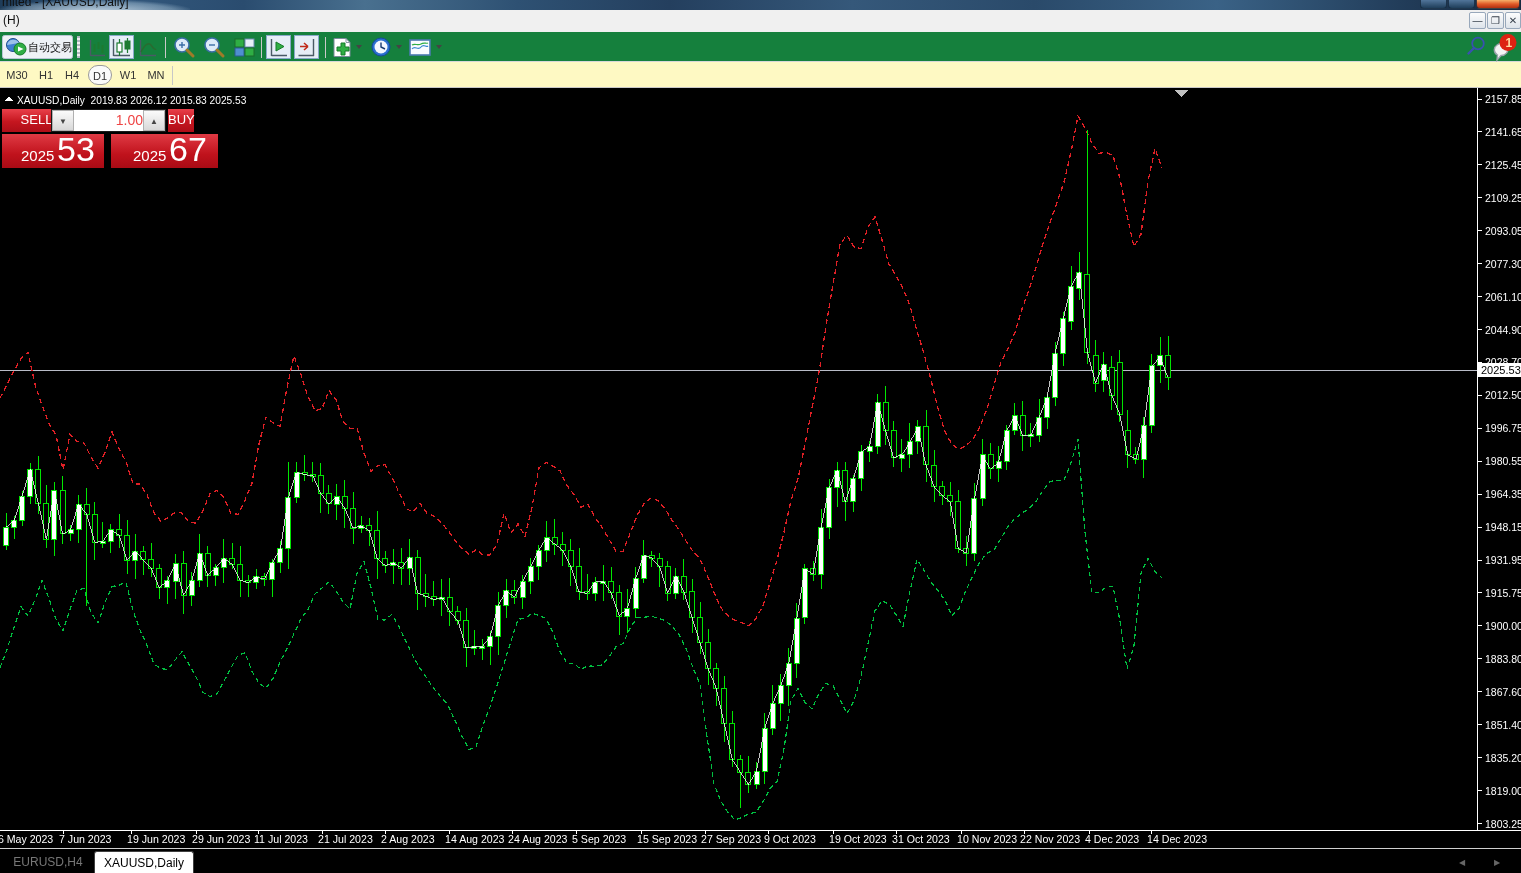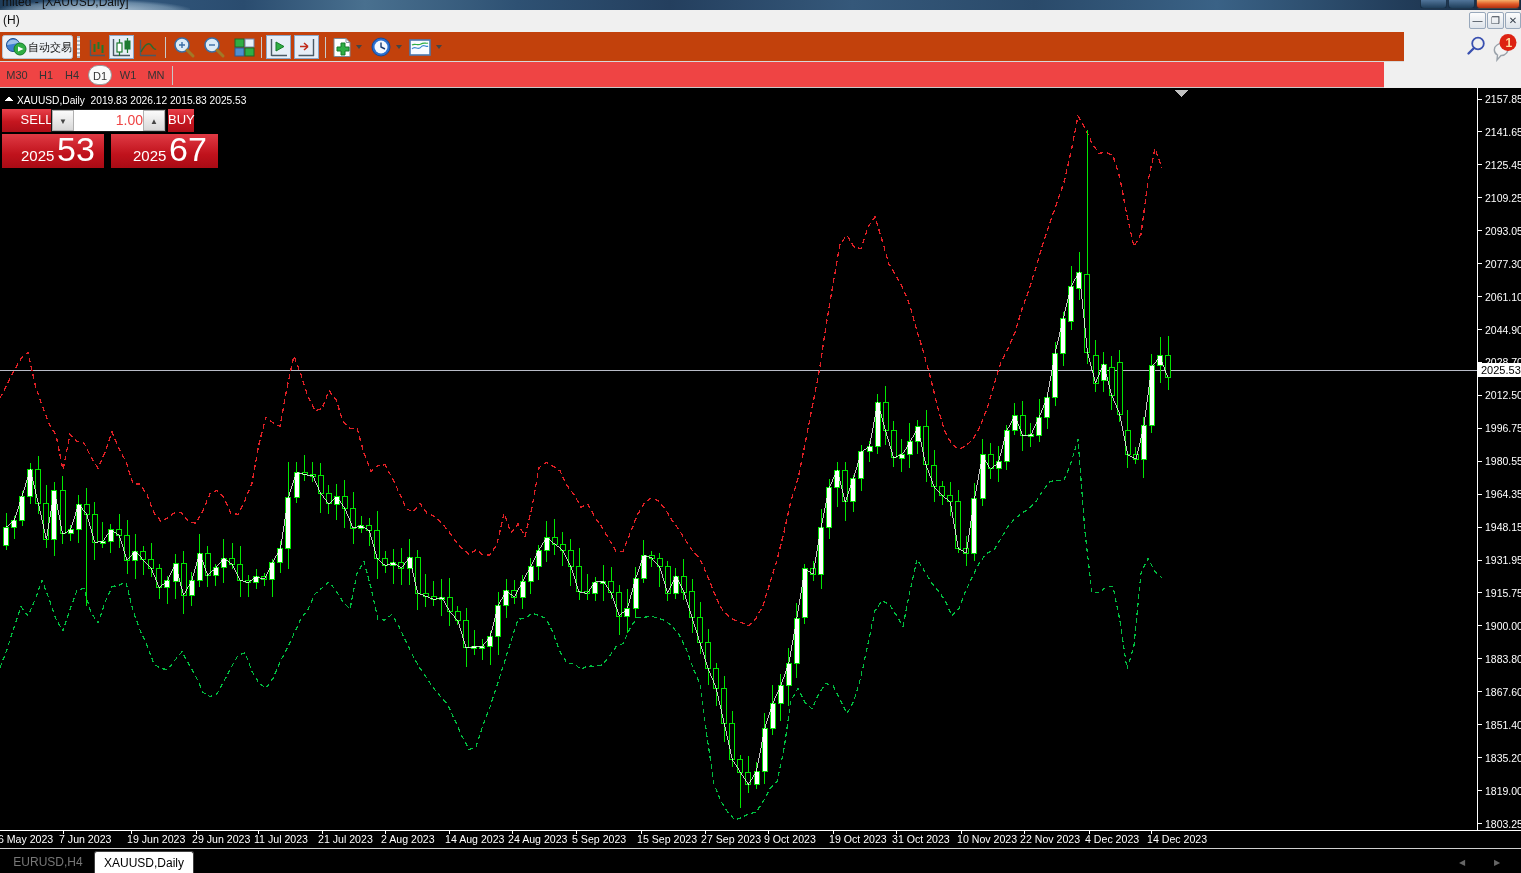--- a/index.html
+++ b/index.html
@@ -5,22 +5,22 @@
 #titlebar{position:absolute;left:0;top:0;width:1521px;height:20px;background:linear-gradient(90deg,#1e3c59 0%,#33587d 8%,#2a4c6f 16%,#49708f 24%,#2e5173 34%,#243f5e 44%,#35587a 56%,#2a4a6a 68%,#3a6286 80%,#223d5a 92%,#16293f 100%);overflow:hidden}
 #titletext{position:absolute;left:2px;top:-5px;font-size:12px;color:#111;white-space:nowrap}
 #titleglow{position:absolute;left:0;top:0;width:190px;height:10px;background:radial-gradient(ellipse at 50% 120%,rgba(220,235,245,.85),rgba(200,225,240,.35) 60%,transparent 75%)}
 .wbtn{position:absolute;top:0;height:9px;border:1px solid rgba(20,40,60,.8);border-top:none;border-radius:0 0 4px 4px}
 #wmin{left:1420px;width:27px;background:linear-gradient(#51759a,#1f3e5a)}
 #wmax{left:1448px;width:27px;background:linear-gradient(#51759a,#1f3e5a)}
 #wclose{left:1476px;width:44px;background:linear-gradient(#f6b06a,#e05a28 50%,#b03010)}
 #menubar{position:absolute;left:0;top:10px;width:1521px;height:22px;background:#f0f0f0}
 #menuh{position:absolute;left:3px;top:3px;font-size:12px;color:#111}
 .mdibtn{position:absolute;top:2px;width:17px;height:17px;border:1px solid #98a8bb;background:linear-gradient(#fdfdfd,#dde3ea);border-radius:2px;color:#39424d;font-size:10px;text-align:center;line-height:15px}
-#toolbar{position:absolute;left:0;top:32px;width:1404px;height:30px;background:#c2410c;border-bottom:1px solid #d8d8d8}
-#tfbar{position:absolute;left:0;top:62px;width:1384px;height:26px;background:#ef4444;border-bottom:1px solid #c8c8c8}
+#toolbar{position:absolute;left:0;top:32px;width:1521px;height:30px;background:#15803d;border-bottom:1px solid #d8d8d8}
+#tfbar{position:absolute;left:0;top:62px;width:1521px;height:26px;background:#fef9c3;border-bottom:1px solid #c8c8c8}
 .tf{position:absolute;top:3px;height:20px;font-size:11px;color:#333;text-align:center;line-height:20px}
 .press{border:1px solid #9a9a9a;background:#fafafa;border-radius:10px}
 .gsep{position:absolute;top:4px;width:1px;height:19px;background:#c7c7c7}
 #grip{position:absolute;left:77px;top:36px;width:3px;height:22px;background:repeating-linear-gradient(#aeb6bf 0 2px,#f0f0f0 2px 4px)}
 #panel{position:absolute;left:2px;top:109px;width:216px;z-index:5;font-family:"Liberation Sans",sans-serif}
 #prow1{position:relative;height:23px}
 .rbtn{position:absolute;top:0;height:23px;background:linear-gradient(#e9404b,#c5161f 55%,#ae0e18);color:#fff;font-size:13px;text-align:center;line-height:22px}
 #sellb{left:0;width:69px}
 #buyb{left:166px;width:26px}
 #volbox{position:absolute;left:49px;top:0;width:115px;height:23px;background:#fff;border:1px solid #1a1a1a}

